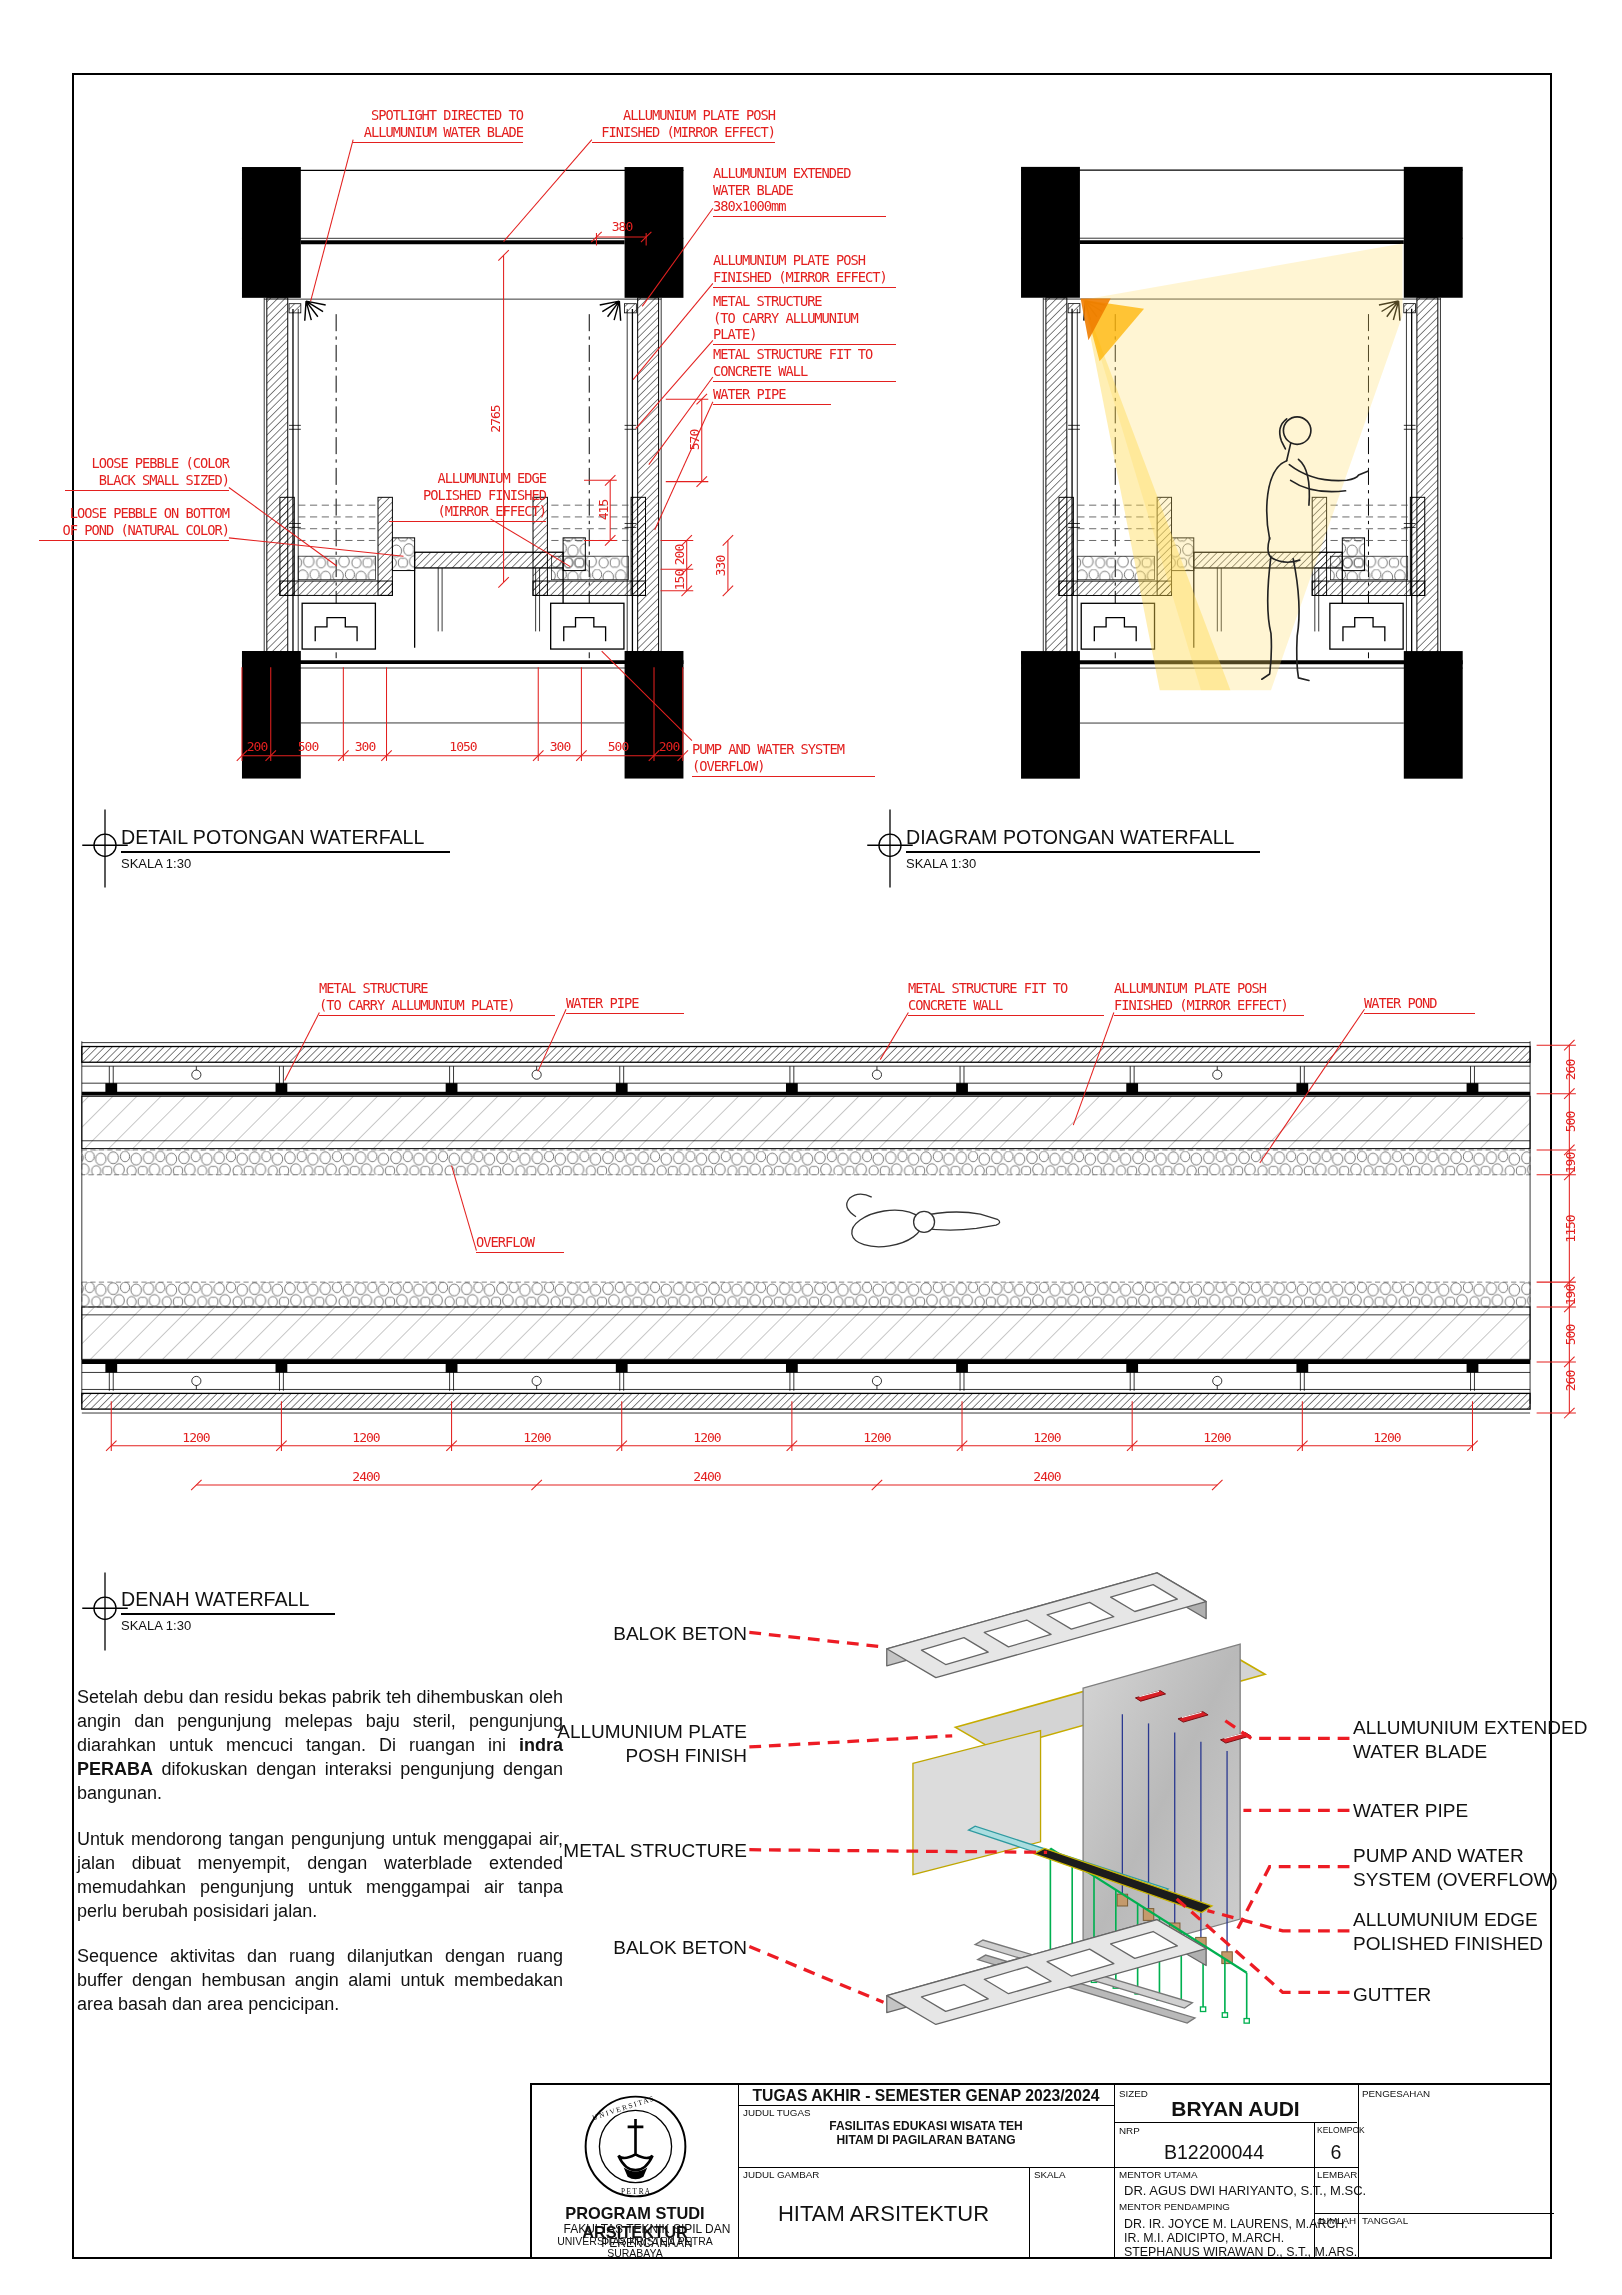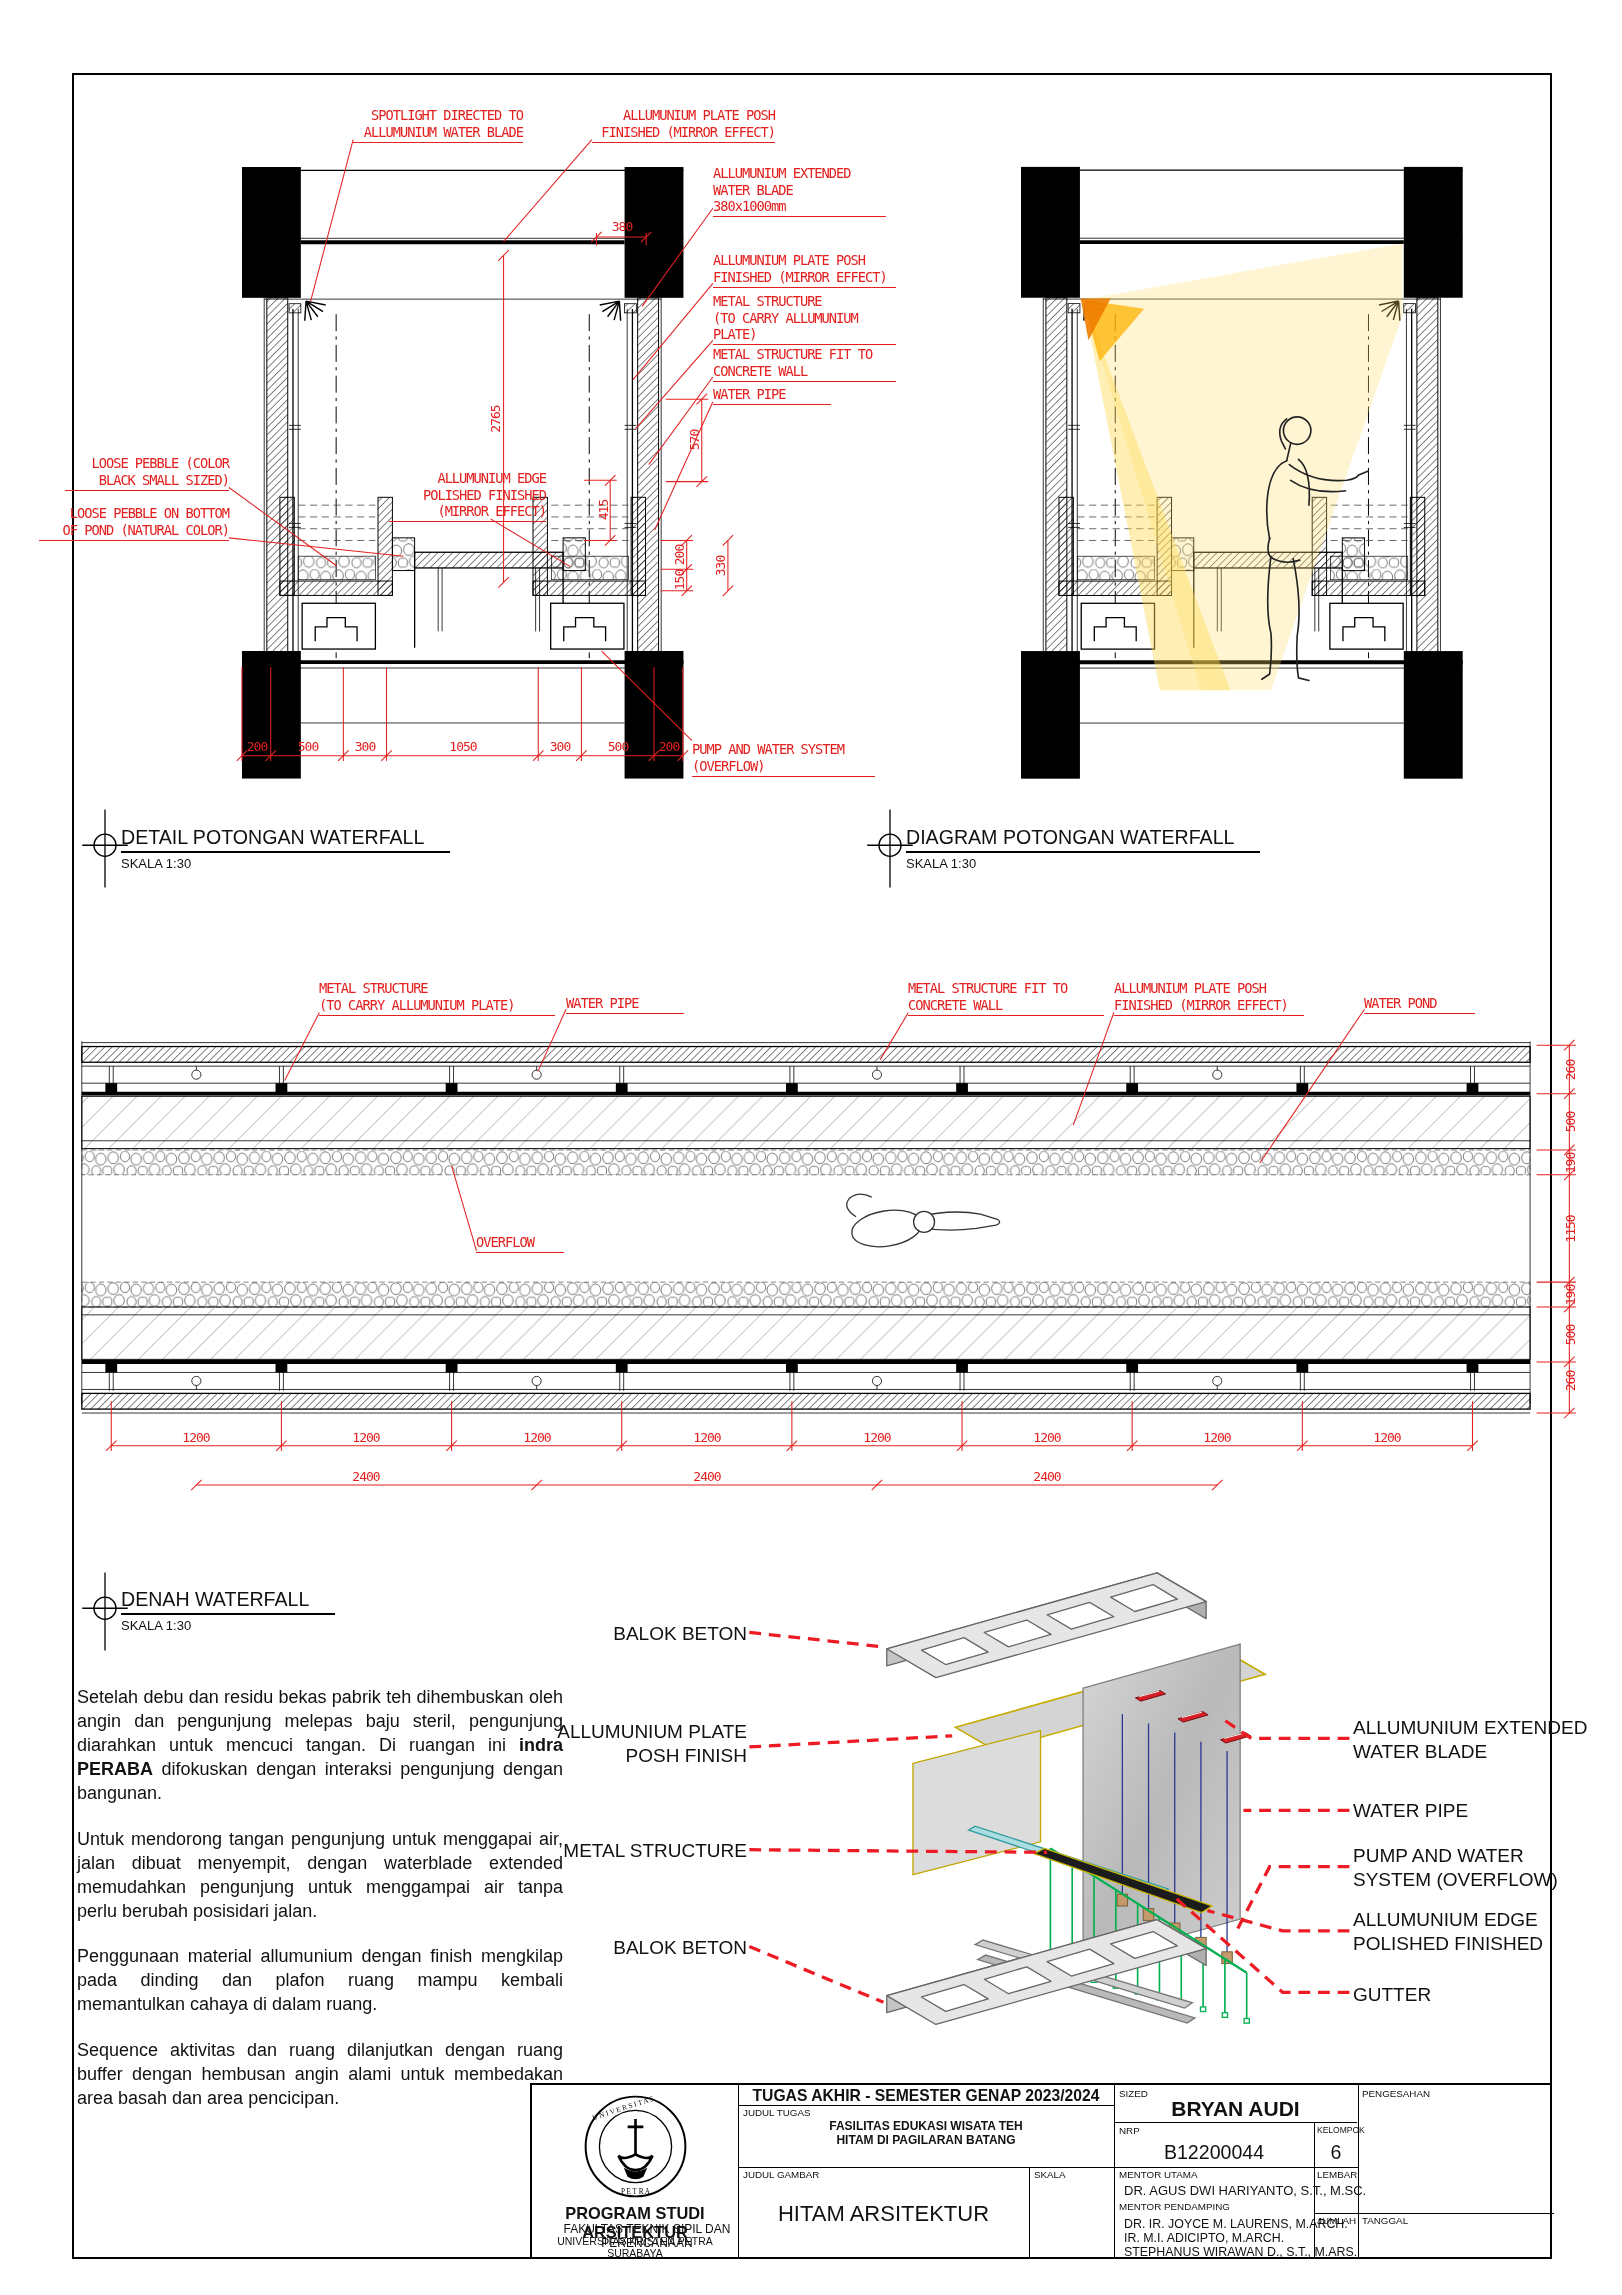--- a/index.html
+++ b/index.html
@@ -504,21 +504,20 @@
 </div>
 <svg style="left:79px;top:1569px" width="52" height="85" viewBox="0 0 80 130">
   <circle cx="40" cy="60" r="17" class="ln"></circle>
     <line x1="40" y1="5" x2="40" y2="125" class="ln"></line>
   <line x1="5" y1="60" x2="75" y2="60" class="ln"></line>
 </svg>
 
 <div class="notes">
   <p><span>Setelah debu dan residu bekas  pabrik teh dihembuskan oleh angin dan pengunjung melepas baju steril, pengunjung diarahkan untuk mencuci tangan. Di ruangan ini </span><b>indra PERABA</b><span> difokuskan dengan interaksi pengunjung dengan bangunan.</span></p>
   <p>Untuk mendorong tangan pengunjung untuk menggapai air, jalan dibuat menyempit, dengan waterblade extended memudahkan pengunjung untuk menggampai air tanpa perlu berubah posisidari jalan.</p>
-  <p>Penggunaan material allumunium dengan finish mengkilap pada dinding dan plafon ruang mampu kembali memantulkan cahaya di dalam ruang.</p>
   <p>Sequence aktivitas dan ruang dilanjutkan dengan ruang buffer dengan hembusan angin alami untuk membedakan area basah dan area pencicipan.</p>
 </div>
 
 <svg id="xsvg" style="left:589px;top:1567px" width="1034" height="517" viewBox="0 0 1580 790">
 
   <g stroke="#666" stroke-width="2" stroke-linejoin="round">
     <polygon points="455,125 868,9 868,35 455,151" fill="#c4c4c4"></polygon>
     <polygon points="868,9 943,53 943,79 868,35" fill="#b0b0b0"></polygon>
     <polygon points="455,125 868,9 943,53 530,169" fill="#e6e6e6"></polygon>
     <polygon points="508,127 573,108 610,130 545,149" fill="#fff"></polygon>

